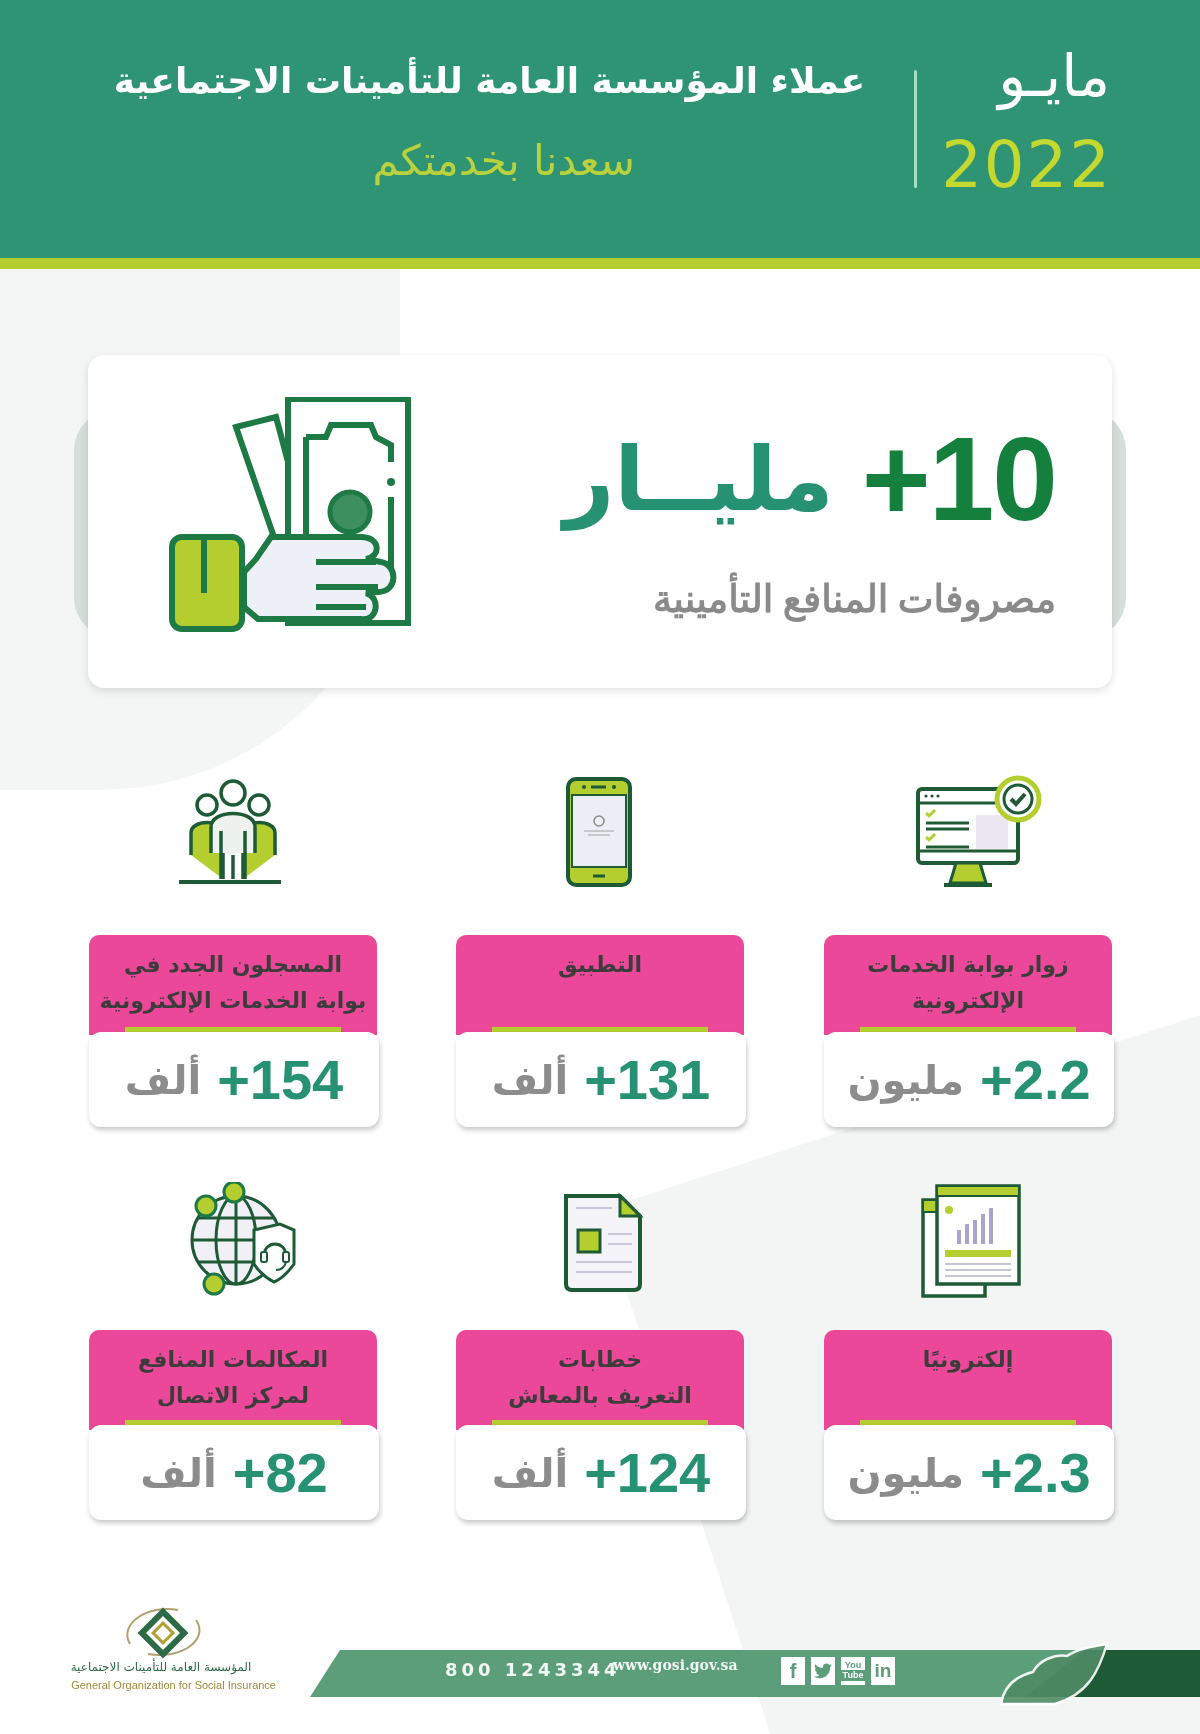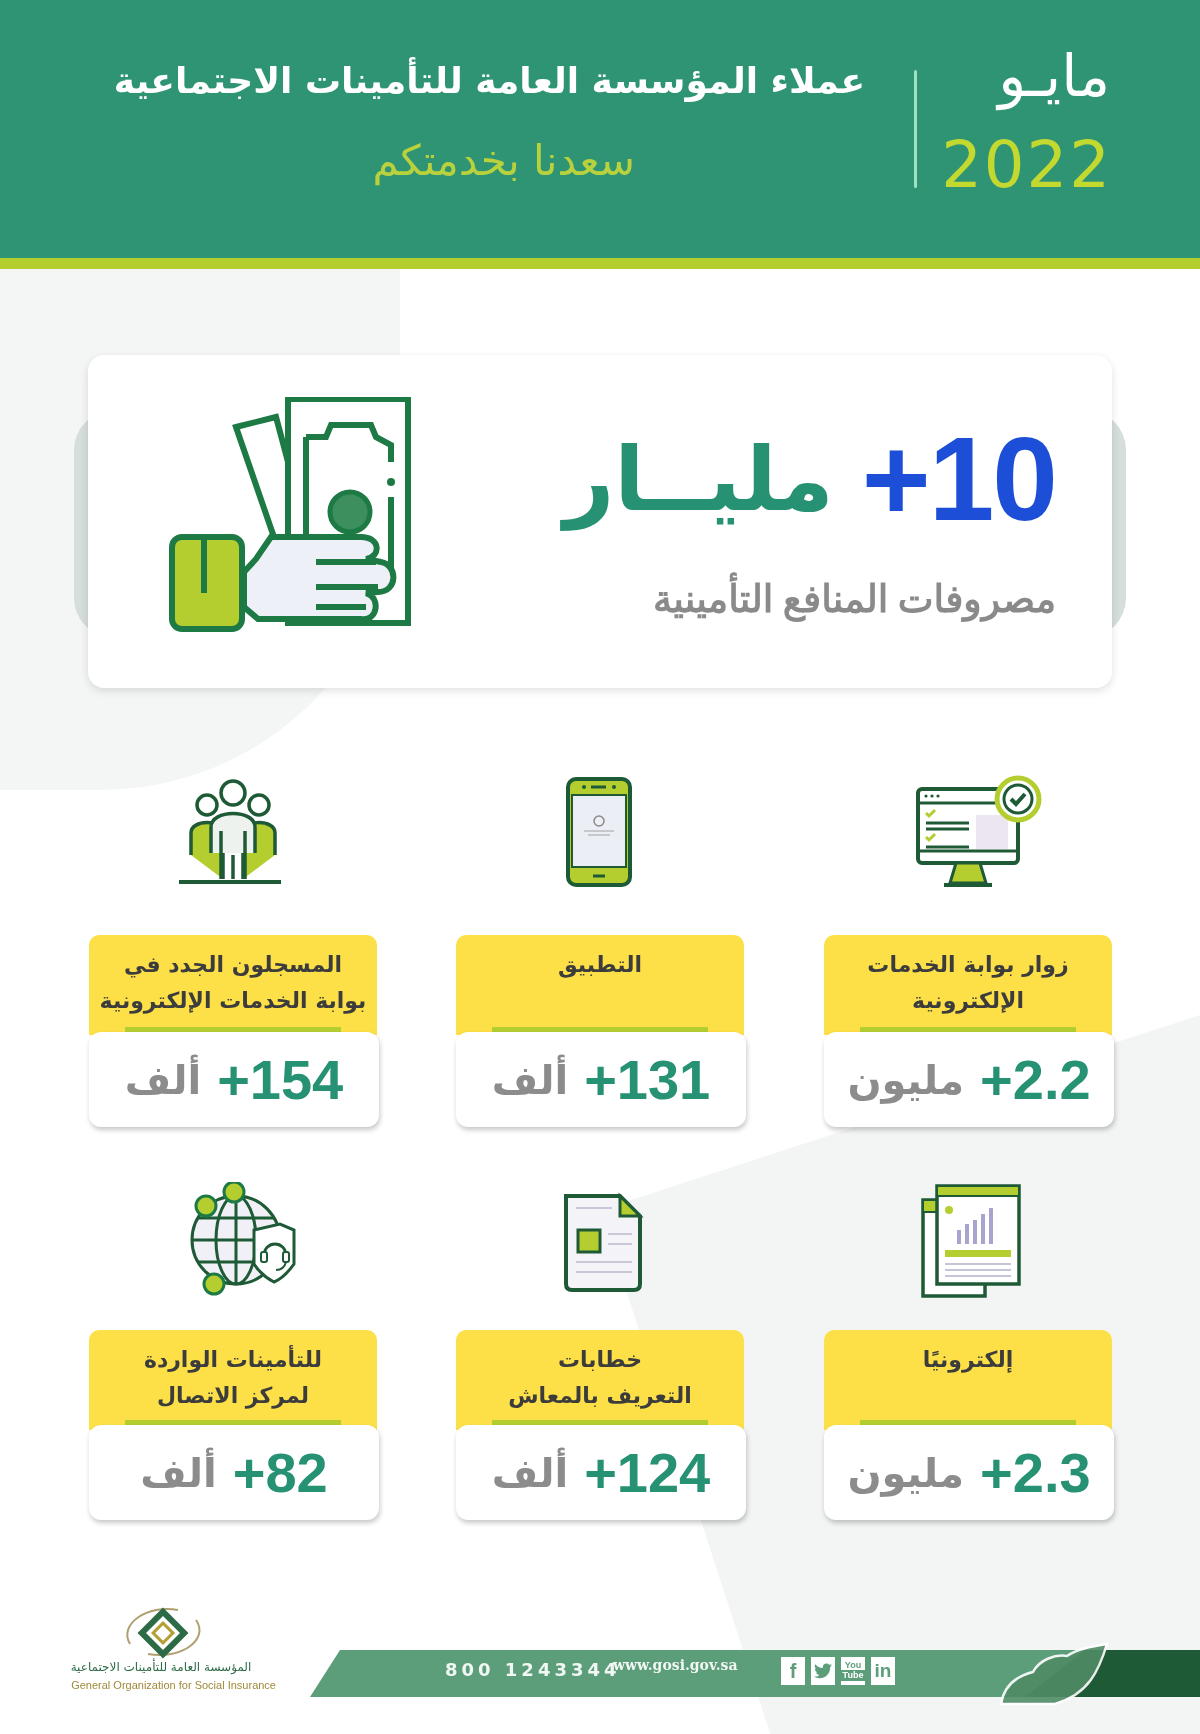--- a/index.html
+++ b/index.html
@@ -56,41 +56,41 @@
     position: absolute; left: 88px; top: 355px; width: 1024px; height: 333px;
     background: #ffffff; border-radius: 16px;
     box-shadow: 0 3px 8px rgba(0,0,0,0.12);
   }
   .banner-icon { position: absolute; left: 78px; top: 42px; width: 248px; height: 236px; }
   .banner-value {
     position: absolute; right: 56px; top: 56px; display: flex; align-items: center;
     direction: rtl; gap: 28px;
   }
   .banner-number {
-    font-size: 118px; font-weight: bold; color: #1d4ed8; font-family: "Liberation Sans", sans-serif;
+    font-size: 118px; font-weight: bold; color: #15803d; font-family: "Liberation Sans", sans-serif;
     direction: ltr; letter-spacing: -2px; position: relative;
   }
   .banner-number .halo {
     position: absolute; right: 38px; top: 12px; width: 118px; height: 118px;
     background: #eef2ef; border-radius: 50%; z-index: -1;
   }
   .banner-unit {
     font-size: 88px; font-weight: bold; color: #279273; direction: rtl;
   }
   .banner-caption {
     position: absolute; right: 56px; top: 222px; text-align: right; direction: rtl;
     font-size: 38px; font-weight: bold; color: #8a8a8a; font-family: Liberation Serif, serif;
   }
 
   
   .stat { position: absolute; width: 290px; }
   .stat-icon { position: absolute; width: 130px; height: 120px; }
   .stat-label-box {
     position: absolute; left: 0; width: 288px; height: 100px;
-    background: #fde047; border-radius: 10px 10px 0 0;
+    background: #ec4899; border-radius: 10px 10px 0 0;
   }
   .stat-label {
     position: absolute; left: 0; top: 12px; width: 288px; text-align: center; direction: rtl;
     font-size: 22px; font-weight: bold; color: #3c3c3c; line-height: 36px;
   }
   .stat-accent {
     position: absolute; left: 36px; width: 216px; height: 5px; background: #b4cd2f;
   }
   .stat-value-box {
     position: absolute; left: 0; width: 290px; height: 95px;
@@ -326,21 +326,21 @@
     <path d="M80 74 C80 58 102 58 102 74" fill="none" stroke="#1e5a35" stroke-width="3"></path>
     <rect x="77" y="70" width="6" height="10" rx="2" fill="#fff" stroke="#1e5a35" stroke-width="2"></rect>
     <rect x="99" y="70" width="6" height="10" rx="2" fill="#fff" stroke="#1e5a35" stroke-width="2"></rect>
     <path d="M102 80 Q100 88 92 88" fill="none" stroke="#1e5a35" stroke-width="2"></path>
     <circle cx="22" cy="24" r="10" fill="#b4cd2f" stroke="#1e7a45" stroke-width="3"></circle>
     <circle cx="50" cy="10" r="10" fill="#b4cd2f" stroke="#1e7a45" stroke-width="3"></circle>
     <circle cx="30" cy="102" r="10" fill="#b4cd2f" stroke="#1e7a45" stroke-width="3"></circle>
   </svg>
   <div class="stat-label-box" style="top:150px;">
     <div class="stat-label">
-      <div>للتأمينات الواردة</div>
+      <div>المكالمات المنافع</div>
       <div>لمركز الاتصال</div>
     </div>
   </div>
   <div class="stat-accent" style="top:240px;"></div>
   <div class="stat-value-box" style="top:245px;">
     <span class="stat-number">+82</span>
     <span class="stat-unit">ألف</span>
   </div>
 </div>
 

